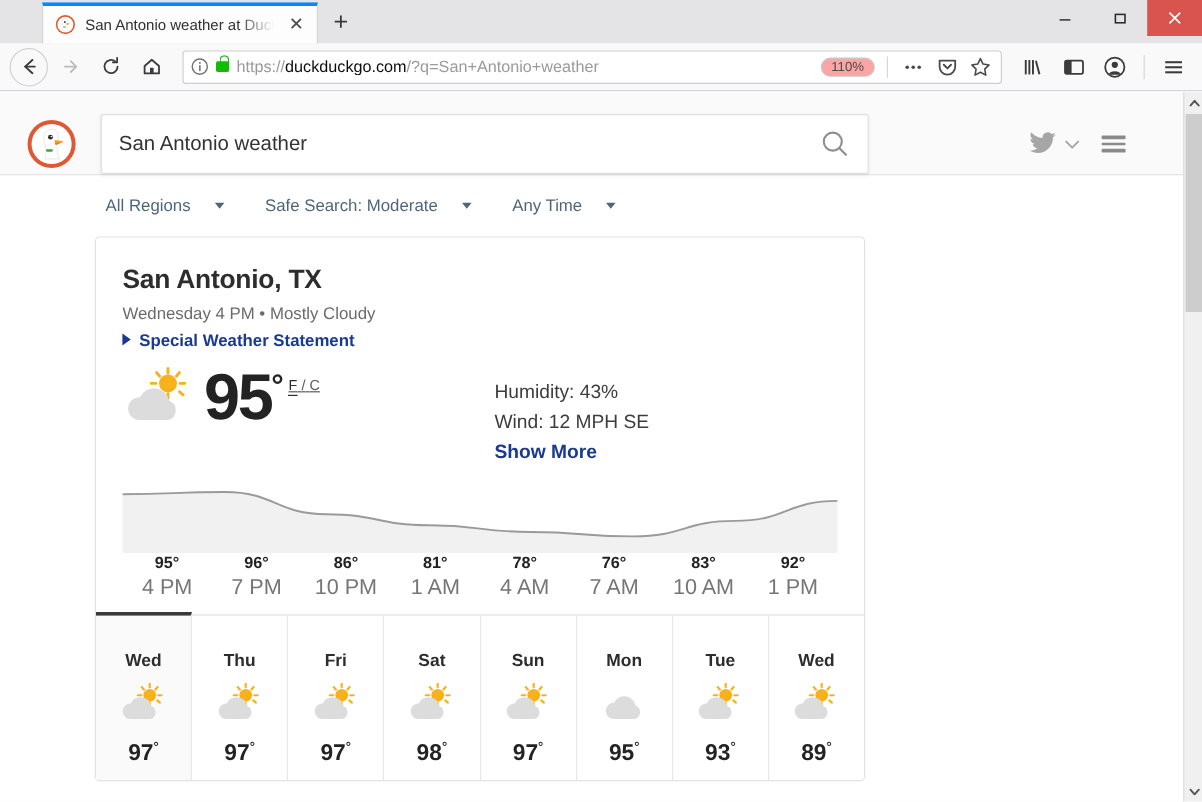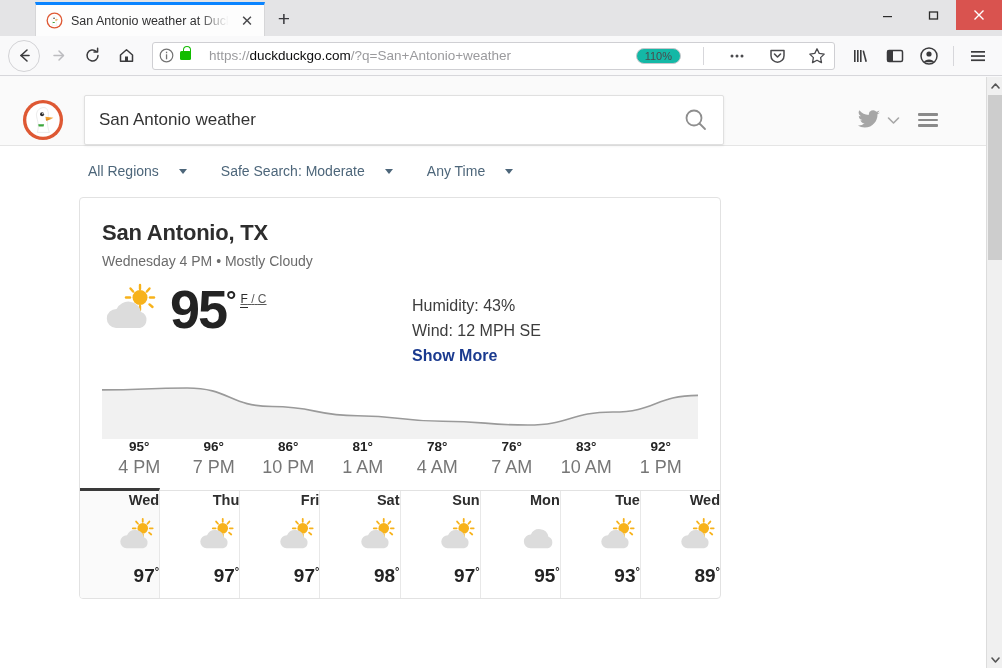--- a/index.html
+++ b/index.html
@@ -53,39 +53,39 @@
     width: 32px; height: 32px; border-radius: 50%;
     display: flex; align-items: center; justify-content: center;
     color: #3b3b3d; flex: 0 0 auto;
   }
   .navbtn.back { border: 1px solid #d3d3d6; }
   .navbtn.disabled { color: #bcbcbf; }
 
   .urlbar {
     flex: 1; height: 28px; margin: 0 8px; background: #fff;
     border: 1px solid #cfcfd3; border-radius: 3px;
-    display: flex; align-items: center; padding: 0 6px; gap: 18px; min-width: 0;
+    display: flex; align-items: center; padding: 0 6px; gap: 6px; min-width: 0;
   }
   .urlbar .ident { display: flex; align-items: center; gap: 6px; flex: 0 0 auto; }
   .lock { width: 11px; height: 9px; background: #12bc00; border-radius: 1.5px; position: relative; }
   .lock:before {
     content:''; position: absolute; left: 2.5px; top: -5px;
     width: 6px; height: 7px; border: 1.6px solid #12bc00;
     border-bottom: none; border-radius: 4px 4px 0 0;
   }
   .url-text {
     flex: 1; min-width: 0; font-size: 13.5px; color: #0c0c0d;
     white-space: nowrap; overflow: hidden;
     -webkit-mask-image: linear-gradient(to right, #000 86%, transparent 100%);
     mask-image: linear-gradient(to right, #000 86%, transparent 100%);
   }
   .url-text .dim { color: #9a9a9d; }
   .zoom-badge {
     flex: 0 0 auto; font-size: 11px; color: #4a4a4d;
-    border: 1px solid #c7c7cb; border-radius: 11px; padding: 1px 8px; background: #14b8a6;
+    border: 1px solid #c7c7cb; border-radius: 11px; padding: 1px 8px; background: #fca5a5;
   }
   .url-sep { width: 1px; height: 18px; background: #d7d7db; margin: 0 4px; flex: 0 0 auto; }
   .urlicon { width: 22px; height: 22px; display:flex; align-items:center; justify-content:center; color:#4a4a4d; flex:0 0 auto; }
   .toolbar-right { display: flex; align-items: center; gap: 2px; flex: 0 0 auto; }
   .tb-sep { width: 1px; height: 20px; background: #d7d7db; margin: 0 6px; }
 
   
   .viewport {
     position: absolute; left: 0; top: 77px; width: 986px; height: 660px;
     background: #fff; overflow: hidden;
@@ -147,21 +147,21 @@
   .wc-stats .showmore { color: #1a3a8f; font-weight: bold; }
 
   .wc-chart { position: relative; height: 55px; margin: 16px 0 0 0; }
   .wc-hours { display: flex; padding: 0 0 12px 0; }
   .hour-col { flex: 1; text-align: center; }
   .hour-temp { font-size: 13.5px; font-weight: bold; color: #232323; }
   .hour-time { font-size: 18px; color: #767676; margin-top: 3px; }
 
   .wc-days { display: flex; border-top: 1px solid #e2e2e2; }
   .day-col {
-    flex: 1; text-align: right; padding: 1px 0 10px 0;
+    flex: 1; text-align: center; padding: 30px 0 10px 0;
     border-right: 1px solid #e8e8e8;
   }
   .day-col:last-child { border-right: none; }
   .day-col.active { background: #fafafa; border-top: 3px solid #3a3a3a; margin-top: -3px; }
   .day-name { font-size: 14.5px; font-weight: bold; color: #2d2d2d; }
   .day-icon { width: 42px; height: 36px; margin: 9px auto 8px auto; }
   .day-temp { font-size: 19px; font-weight: bold; color: #232323; }
   .day-temp sup { font-size: 11px; }
 
   
@@ -363,20 +363,24 @@
       <div class="filter">
         <span>Any Time</span>
         <span class="caret-dn"></span>
       </div>
     </div>
 
     <div class="weather-card">
       <div class="wc-body">
         <div class="wc-city">San Antonio, TX</div>
         <div class="wc-cond">Wednesday 4 PM • Mostly Cloudy</div>
+        <div class="wc-alert">
+          <span class="tri-right"></span>
+          <span>Special Weather Statement</span>
+        </div>
 
         <div class="wc-main">
           <div class="wc-temp-block">
             <svg class="big-icon" viewBox="0 0 62 54">
               <g stroke="#f7b21b" stroke-width="2.4" stroke-linecap="round">
                 <path d="M38 3 v4"></path>
                   <path d="M47.5 6.5 l-2.6 3"></path>
                   <path d="M52 15.5 h-4"></path>
                 <path d="M28.5 6.5 l2.6 3"></path>
                   <path d="M24 15.5 h4"></path>

